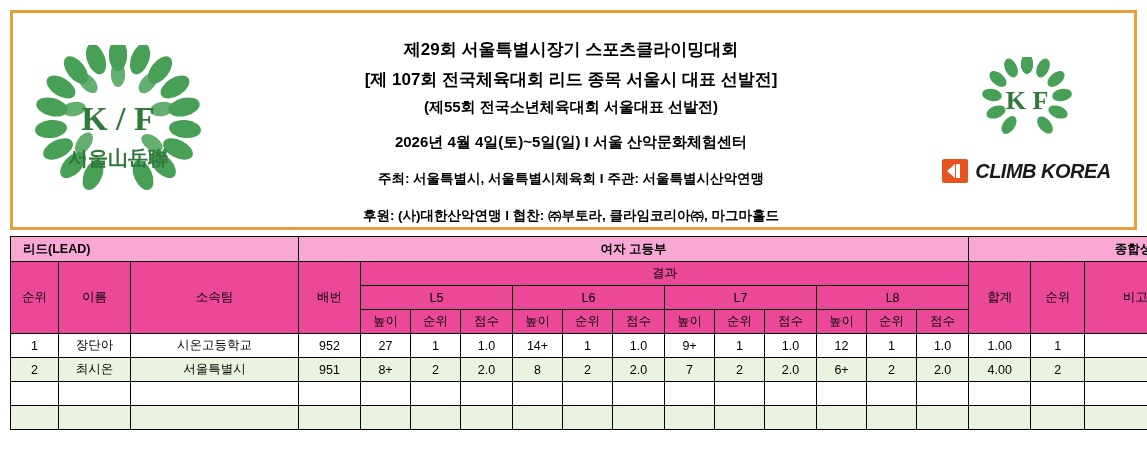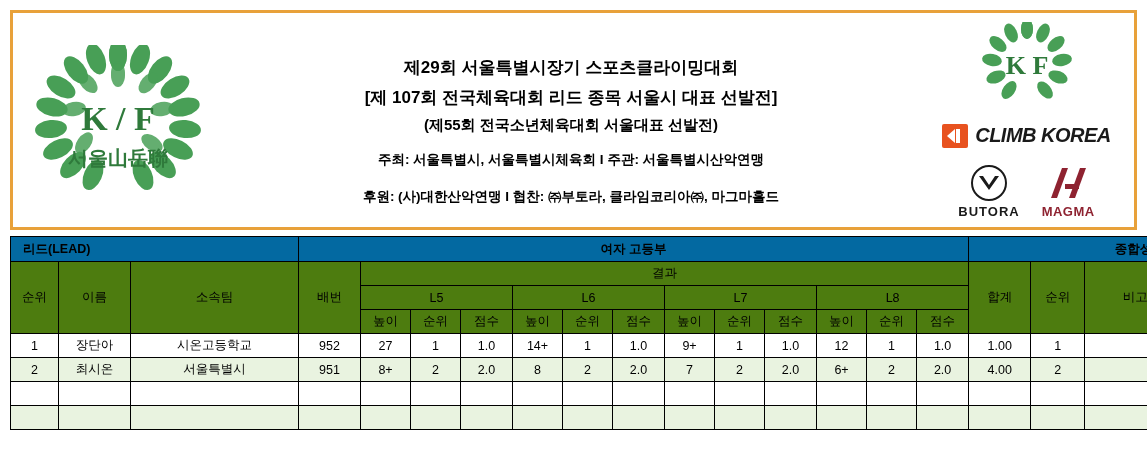--- a/index.html
+++ b/index.html
@@ -140,24 +140,24 @@
   td, th {
     border: 1px solid #000000;
     font-size: 12.5px;
     text-align: center;
     padding: 0;
     height: 23px;
     color: #000;
     font-weight: normal;
     background: #ffffff;
   }
-  .titlebar td { background: #0369a1; font-weight: bold; height: 24px; }
+  .titlebar td { background: #f9a8d4; font-weight: bold; height: 24px; }
   .titlebar .lead-cell { text-align: left; padding-left: 12px; }
   .titlebar .total-cell { text-align: right; padding-right: 8px; }
-  .hdr td { background: #4d7c0f; font-weight: normal; }
+  .hdr td { background: #ec4899; font-weight: normal; }
   .row-alt td { background: #e9f3e0; }
   .emptyrow td { height: 23px; }
 </style>
 </head>
 <body>
 
 <div id="page">
 
   <div class="banner">
 
@@ -205,20 +205,21 @@
 
           <text x="85" y="120" text-anchor="middle" font-family="Liberation Serif, serif" font-size="20" font-weight="bold" fill="#2f7a3b">서울山岳聯</text>
         </svg>
       </div>
     </div>
 
     <div class="banner-center">
       <div class="t1">제29회 서울특별시장기 스포츠클라이밍대회</div>
       <div class="t2">[제 107회 전국체육대회 리드 종목 서울시 대표 선발전]</div>
       <div class="t3">(제55회 전국소년체육대회 서울대표 선발전)</div>
+      <div class="t4">2026년 4월 4일(토)~5일(일) I 서울 산악문화체험센터</div>
       <div class="t5">주최: 서울특별시, 서울특별시체육회 I 주관: 서울특별시산악연맹</div>
       <div class="t6">후원: (사)대한산악연맹 I 협찬: ㈜부토라, 클라임코리아㈜, 마그마홀드</div>
     </div>
 
     <div class="logo-right">
       <div>
         <svg width="108" height="86" viewBox="0 0 108 86" aria-hidden="true">
           <g fill="#3f9a4e" opacity="0.95">
             <g transform="translate(54,40)">
               <ellipse cx="0" cy="-33" rx="6" ry="10"></ellipse>
@@ -237,37 +238,20 @@
           </g>
           <text x="54" y="52" text-anchor="middle" font-family="Liberation Serif, serif" font-size="26" font-weight="bold" fill="#2f7a3b">K F</text>
         </svg>
       </div>
 
       <div class="climb-korea">
         <div class="ck-badge"></div>
         <div class="ck-text">CLIMB KOREA</div>
       </div>
 
-      <div class="sponsor-row">
-        <div class="sponsor">
-          <svg class="butora-mark" viewBox="0 0 40 38" aria-hidden="true">
-            <circle cx="20" cy="19" r="17" fill="none" stroke="#1a1a1a" stroke-width="2"></circle>
-            <path d="M10 12 L20 26 L30 12 L26 12 L20 21 L14 12 Z" fill="#1a1a1a"></path>
-          </svg>
-          <div class="butora-text">BUTORA</div>
-        </div>
-        <div class="sponsor">
-          <svg class="magma-mark" viewBox="0 0 46 38" aria-hidden="true">
-            <path d="M6 34 L17 4 L23 4 L12 34 Z" fill="#8e2230"></path>
-            <path d="M24 34 L35 4 L41 4 L30 34 Z" fill="#8e2230"></path>
-            <rect x="20" y="20" width="14" height="5" fill="#8e2230"></rect>
-          </svg>
-          <div class="magma-text">MAGMA</div>
-        </div>
-      </div>
     </div>
   </div>
 
   <div class="sheet">
     <table>
       <colgroup>
         <col style="width:48px">
         <col style="width:72px">
         <col style="width:168px">
         <col style="width:62px">

